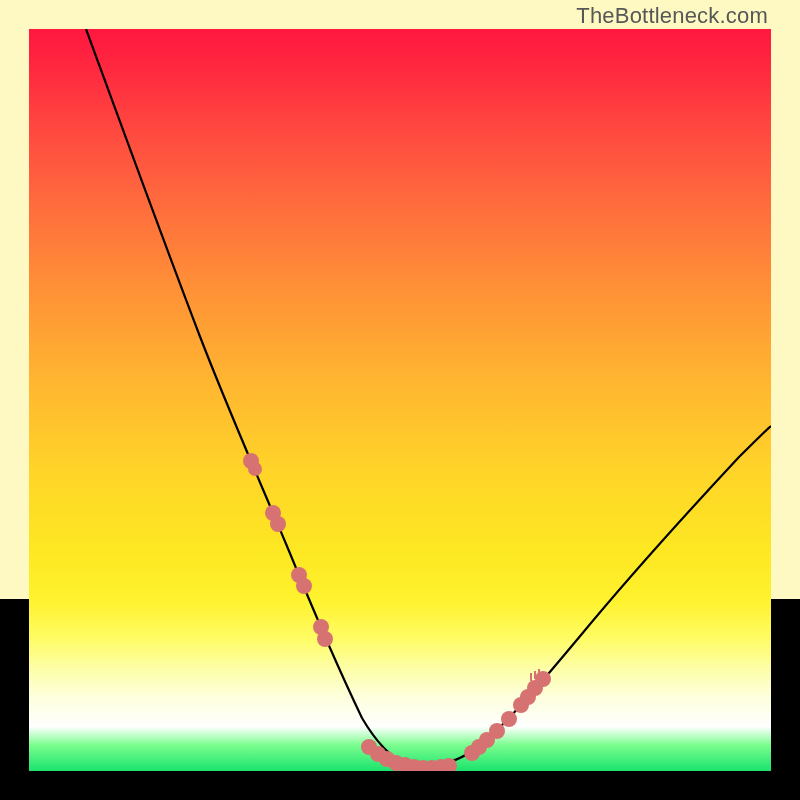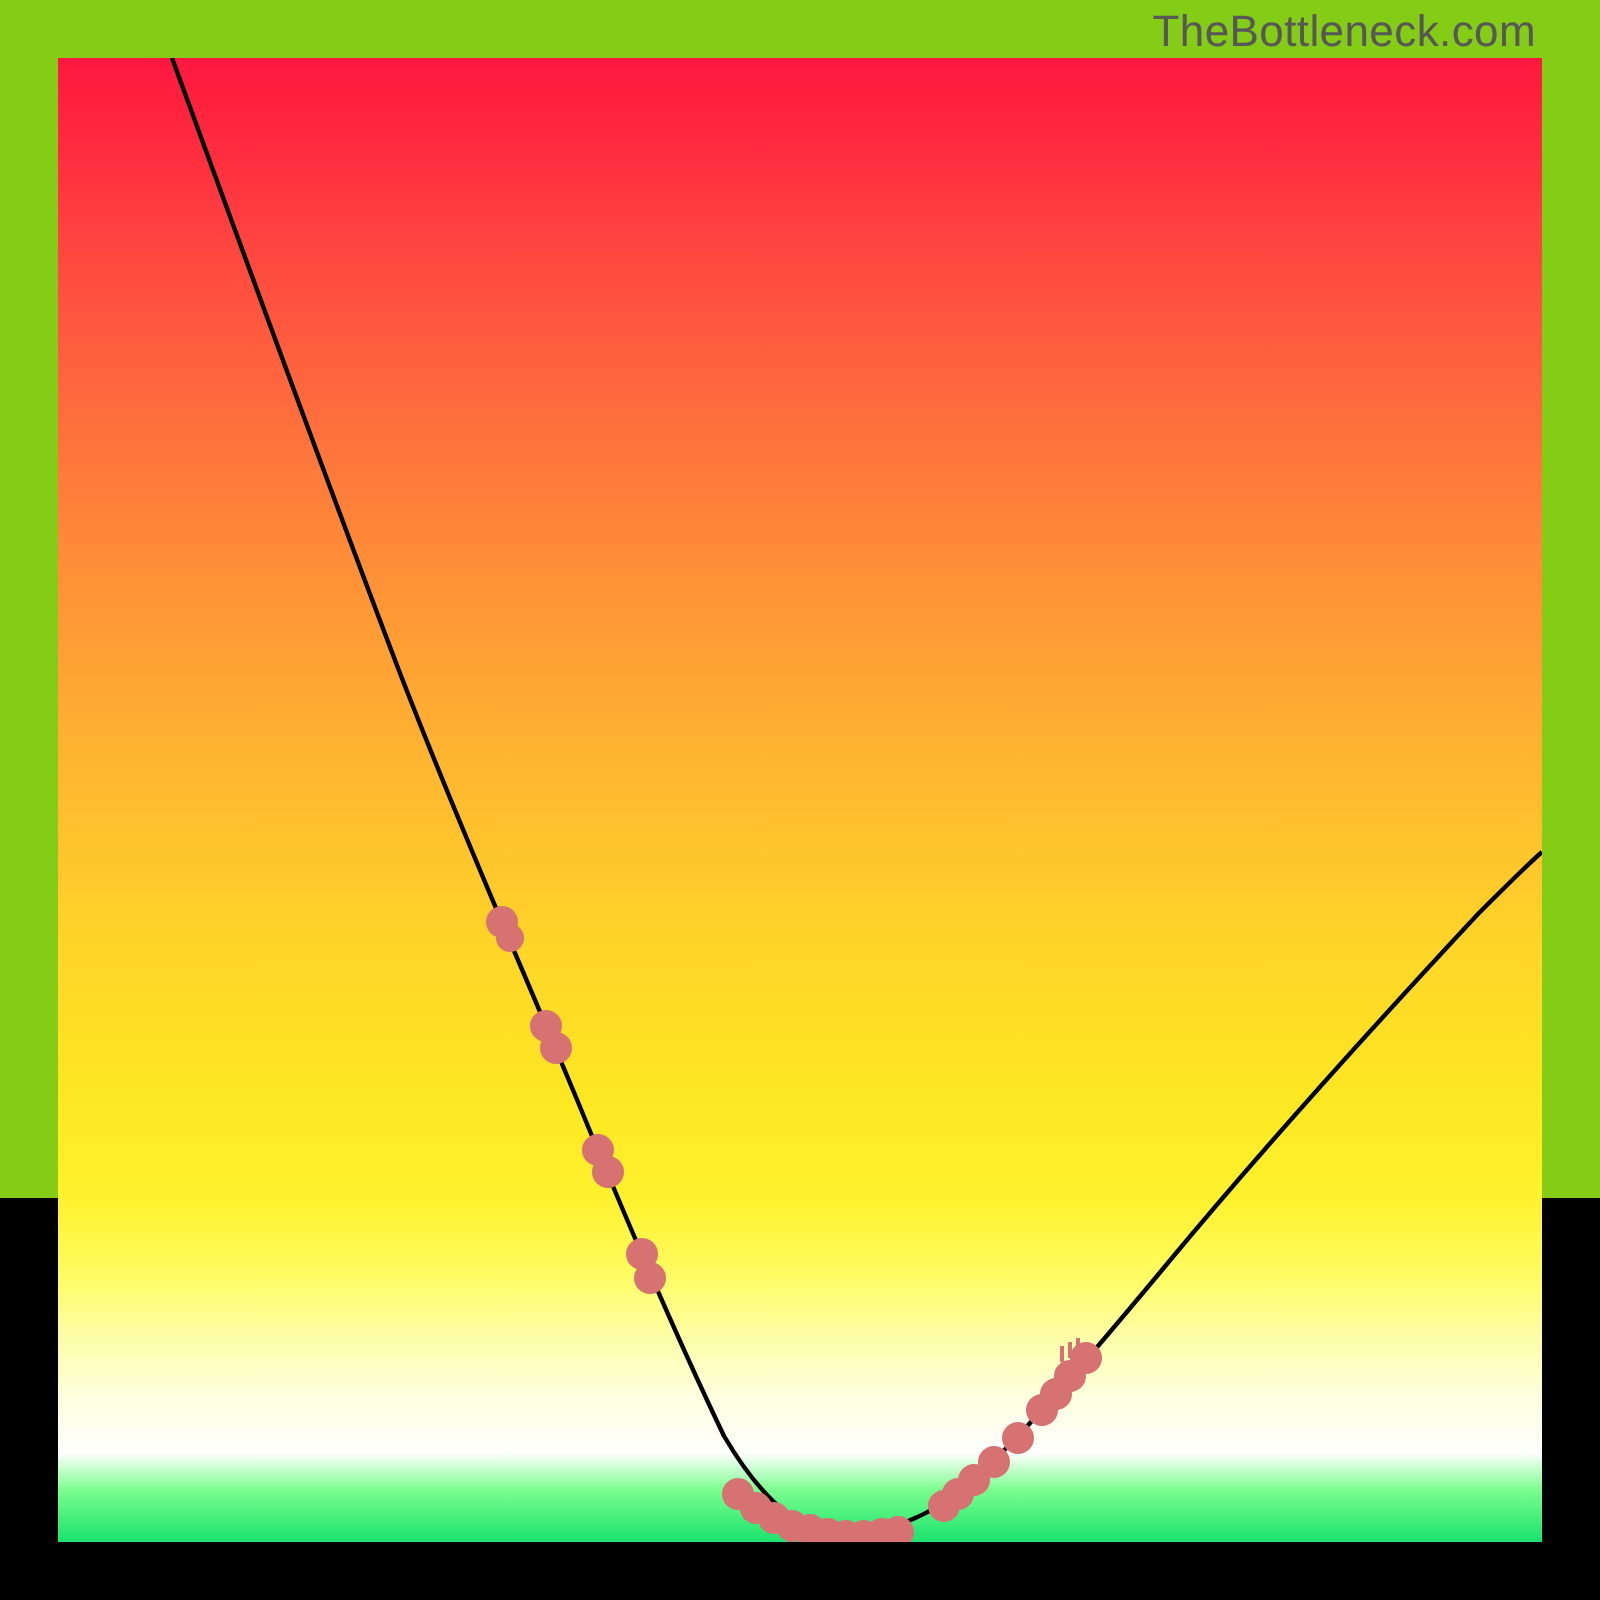--- a/index.html
+++ b/index.html
@@ -7,21 +7,21 @@
     padding: 0;
     width: 800px;
     height: 800px;
     background: #000;
     overflow: hidden;
   }
   .frame {
     position: absolute;
     left: 0; top: 0;
     width: 800px; height: 599px;
-    background: #84cc16;
+    background: #fef9c3;
   }
   .plot {
     position: absolute;
     left: 29px;
     top: 29px;
     width: 742px;
     height: 742px;
     
     background: linear-gradient(to bottom,
       #ff173f 0%,

